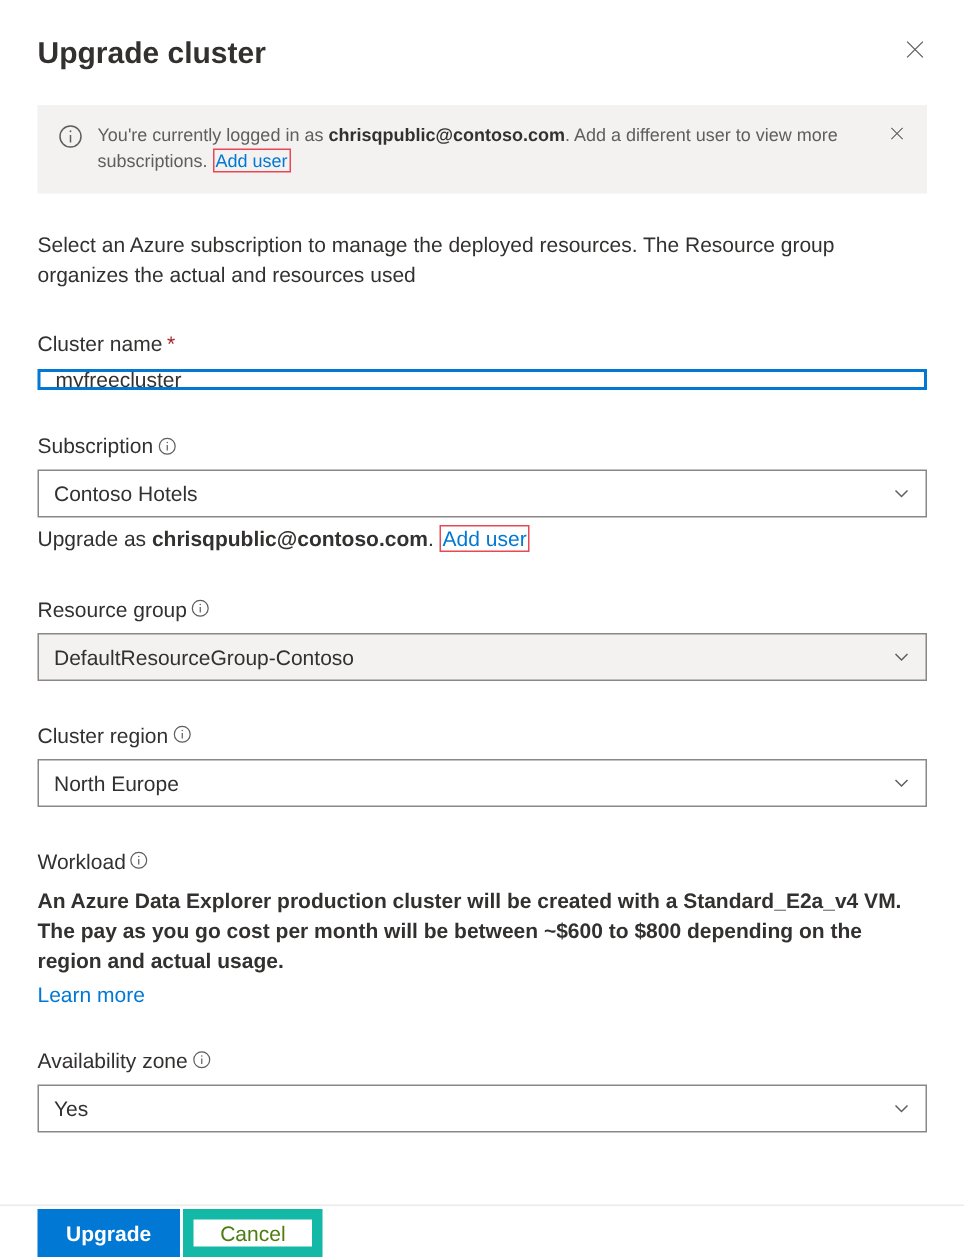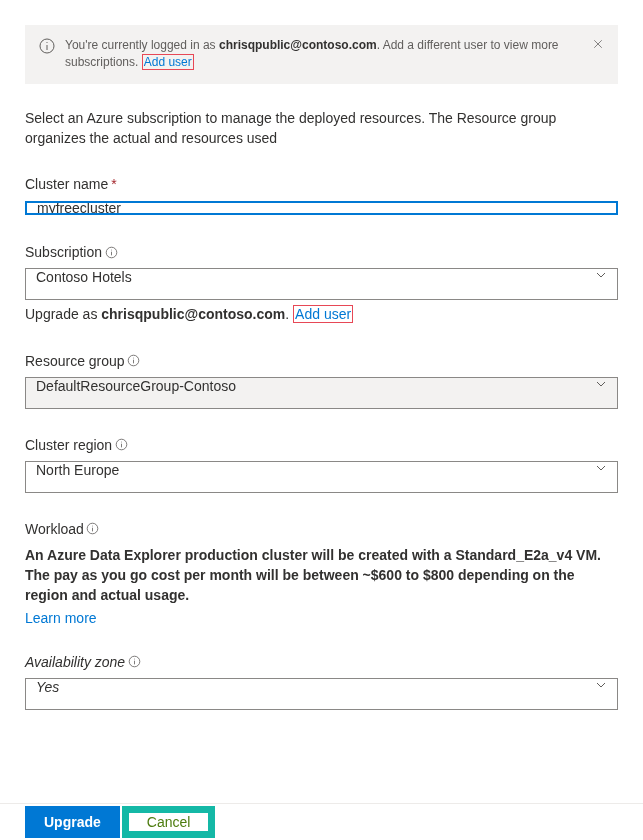--- a/index.html
+++ b/index.html
@@ -103,21 +103,21 @@
     }
     .select {
       width: 100%;
       height: 32px;
       padding: 0 10px;
       font-size: 14px;
       color: #323130;
       border: 1px solid #8a8886;
       background: #fff;
       display: flex;
-      align-items: flex-start;
+      align-items: center;
       justify-content: space-between;
       cursor: pointer;
     }
     .select.disabled {
       background: #f3f2f1;
       color: #323130;
       cursor: default;
     }
     .chevron-down {
       width: 12px;
@@ -183,20 +183,28 @@
       background: #fff;
       color: #4d7c0f;
       border: 7px solid #14b8a6;
     }
   </style>
 </head>
 <body>
 
 <div class="panel">
 
+  <div class="header">
+    <h1 class="title">Upgrade cluster</h1>
+    <span class="close-x">
+      <svg viewBox="0 0 16 16" stroke="currentColor" stroke-width="1" fill="none">
+          <path d="M2 2 L14 14 M14 2 L2 14"></path>
+        </svg>
+    </span>
+  </div>
 
   <div class="info-bar">
     <span class="info-icon">
       <svg viewBox="0 0 16 16" fill="none" stroke="#605e5c" stroke-width="1">
           <circle cx="8" cy="8" r="7"></circle>
           <circle cx="8" cy="4.5" r="0.6" fill="#605e5c" stroke="none"></circle>
           <line x1="8" y1="7" x2="8" y2="12"></line>
         </svg>
     </span>
     <div class="msg">
@@ -293,21 +301,21 @@
             <circle cx="8" cy="8" r="6.5"></circle>
             <circle cx="8" cy="5" r="0.6" fill="currentColor" stroke="none"></circle>
             <line x1="8" y1="7" x2="8" y2="11.5"></line>
           </svg>
       </span>
     </div>
     <p class="body-text">An Azure Data Explorer production cluster will be created with a Standard_E2a_v4 VM. The pay as you go cost per month will be between ~$600 to $800 depending on the region and actual usage.</p>
     <a class="link learn-more">Learn more</a>
   </div>
 
-  <div class="field" style="margin-bottom:6px;font-style:italic;">
+  <div class="field" style="margin-bottom:6px;">
     <div class="field-label">
       <span>Availability zone</span>
       <span class="inline-info-icon">
         <svg viewBox="0 0 16 16" fill="none" stroke="currentColor" stroke-width="1">
             <circle cx="8" cy="8" r="6.5"></circle>
             <circle cx="8" cy="5" r="0.6" fill="currentColor" stroke="none"></circle>
             <line x1="8" y1="7" x2="8" y2="11.5"></line>
           </svg>
       </span>
     </div>

